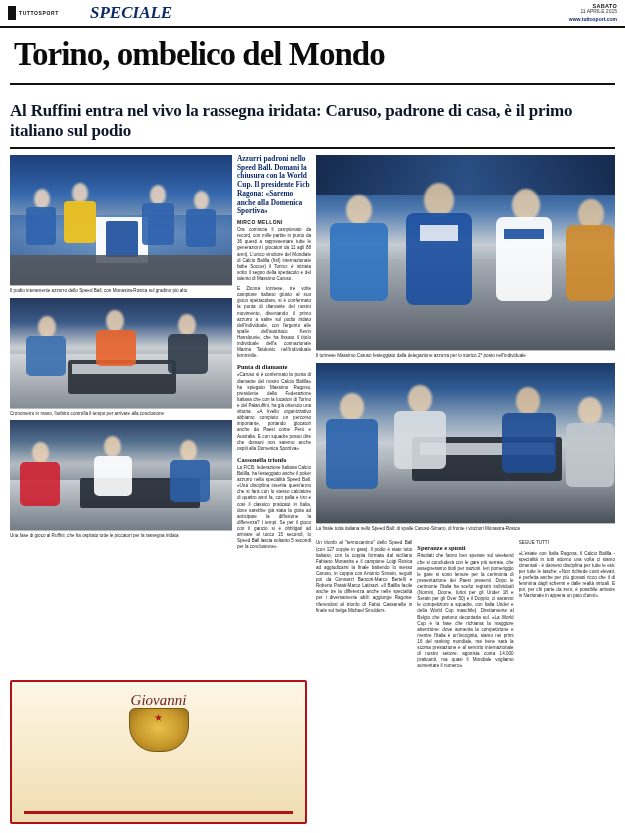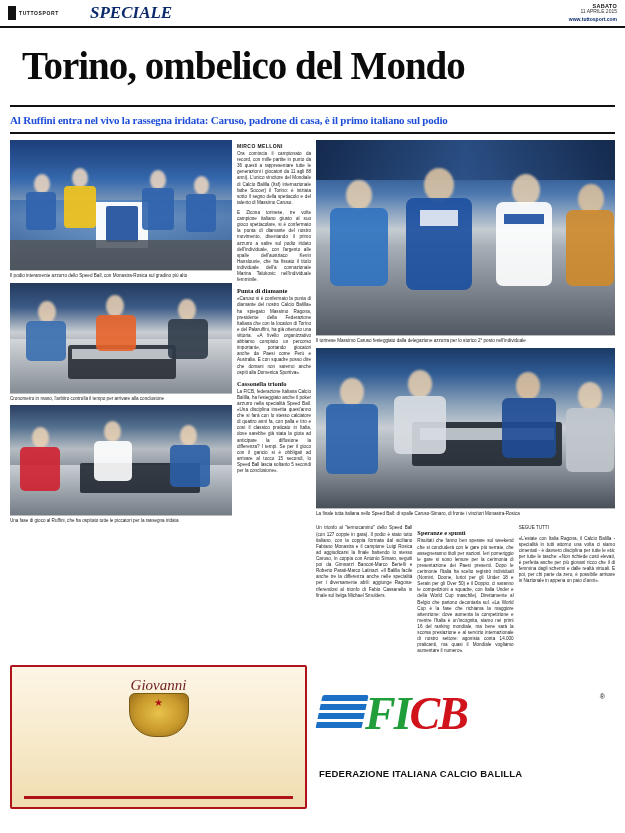--- a/index.html
+++ b/index.html
@@ -13,22 +13,22 @@
   .logo-text{font-size:5px;letter-spacing:.6px;color:#111;font-weight:bold;}
   .speciale{font-family:"Liberation Serif",serif;font-weight:bold;font-style:italic;font-size:17px;color:#0a2a6b;margin-right:6px;}
   .speciale-sub{font-family:"Liberation Serif",serif;font-weight:bold;font-size:13.5px;color:#111;letter-spacing:.2px;}
   .masthead-right{margin-left:auto;text-align:right;line-height:1.15;}
   .mh-date{font-size:5.5px;font-weight:bold;color:#111;letter-spacing:.3px;}
   .mh-date2{font-size:5px;color:#333;}
   .mh-url{font-size:5px;color:#0a2a6b;font-weight:bold;margin-top:2px;}
 
   
   .headline-wrap{padding:6px 10px 2px 10px;}
-  h1.headline{font-family:"Liberation Serif",serif;font-weight:bold;font-size:39px;line-height:1;margin:12px;letter-spacing:-1px;color:#0b0b0b;}
-  .subhead{font-family:"Liberation Serif",serif;font-weight:bold;font-size:11px;margin:7px 0 0 0;color:#1d4ed8;letter-spacing:-.2px;}
+  h1.headline{font-family:"Liberation Serif",serif;font-weight:bold;font-size:33px;line-height:1;margin:4px;letter-spacing:-1px;color:#0b0b0b;}
+  .subhead{font-family:"Liberation Serif",serif;font-weight:bold;font-size:17px;margin:16px 0 0 0;color:#0f172a;letter-spacing:-.2px;}
   .rule{height:2px;background:#111;margin:6px 10px 6px 10px;}
 
   
   .content{display:flex;padding:0 10px;box-sizing:border-box;gap:5px;}
   .col-left{width:222px;flex:0 0 222px;}
   .col-mid{width:74px;flex:0 0 74px;}
   .col-right{flex:1;}
 
   .photo{position:relative;background:#888;overflow:hidden;}
   .cap{font-size:4.6px;line-height:1.25;color:#222;padding:2px 0 4px 0;border-bottom:0;}
@@ -147,20 +147,21 @@
         <div class="blob" style="left:94px;top:16px;width:17px;height:21px;background:#eed4b6;"></div>
         <div class="rectb" style="left:84px;top:36px;width:38px;height:40px;background:#ffffff;border-radius:5px;"></div>
         <div class="blob" style="left:170px;top:20px;width:17px;height:21px;background:#eed4b6;"></div>
         <div class="rectb" style="left:160px;top:40px;width:40px;height:42px;background:#2b5fa6;border-radius:5px;"></div>
       </div>
       <div class="capline"></div>
       <div class="cap">Una fase di gioco al Ruffini, che ha ospitato tutte le piccatori per la rassegna iridata</div>
     </div>
 
     <div class="col-mid">
+      <div class="boxhead">Azzurri padroni nello Speed Ball. Domani la chiusura con la World Cup. Il presidente Ficb Ragona: «Saremo anche alla Domenica Sportiva»</div>
       <div class="byline">MIRCO MELLONI</div>
       <div class="body-txt">
         <p>Ora comincia il campionato da record, con mille partite in punto da 36 questi a rappresentare tutte le generazioni i giocatori da 11 agli 88 anni). L'unico vincitore del Mondiale di Calcio Balilla (Itsf) internazionale fatbe Soccer) il Torino: è iniziata sotto il segno della spettacolo e del talento di Massimo Caruso.</p>
         <p>E Zicona torinese, tre volte campione italiano giusto al suo gioco spettacolare, si è confermato la punta di diamante del nostro movimento, diventando il primo azzurro a salire sul podio iridato dell'individuale, con l'argento alle spalle dell'austriaco Kevin Hanslouvie, che ha fissato il titolo individuale dell'a connazionale Marina Talukovic nell'individuale femminile.</p>
       </div>
       <div class="subtitle-in">Punta di diamante</div>
       <div class="body-txt">
         <p>«Caruso si è confermato la punta di diamante del nostro Calcio Balilla» ha spiegato Massimo Ragona, presidente della Federazione Italiana che con la location di Torino e del Palaruffini, ha già ottenuto una vittoria. «A livello organizzativo abbiamo compiuto un percorso importante, portando giocatori anche da Paesi come Perù e Australia. E con squadre posso dire che domani non saremo anche ospiti alla Domenica Sportiva».</p>
       </div>
       <div class="subtitle-in">Cassonella trionfo</div>
@@ -229,24 +230,16 @@
 
   <div class="ads">
 
     <div class="ad-peroni">
       <div class="peroni-script">Giovanni</div>
       <div class="peroni-crest"></div>
       <div class="peroni-star">★</div>
       <div class="peroni-bar"></div>
     </div>
 
-    <div class="ad-ficb">
-      <div class="ficb-flag"></div>
-      <div class="ficb-word">
-        <span class="ficb-f">F</span><span class="ficb-i">I</span><span class="ficb-c">C</span><span class="ficb-b">B</span>
-      </div>
-      <div class="ficb-reg">®</div>
-      <div class="ficb-sub">FEDERAZIONE ITALIANA CALCIO BALILLA</div>
-    </div>
 
   </div>
 
 </div>
 
 </body></html>

